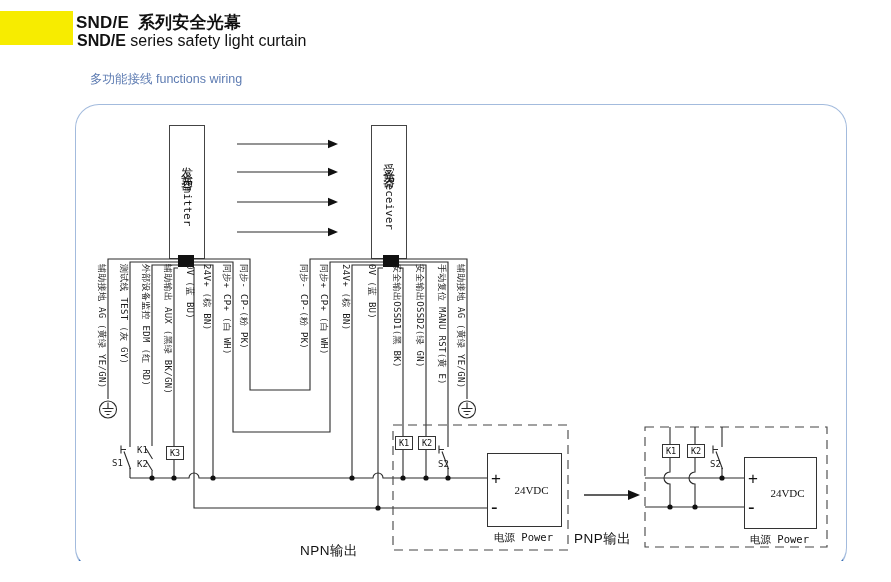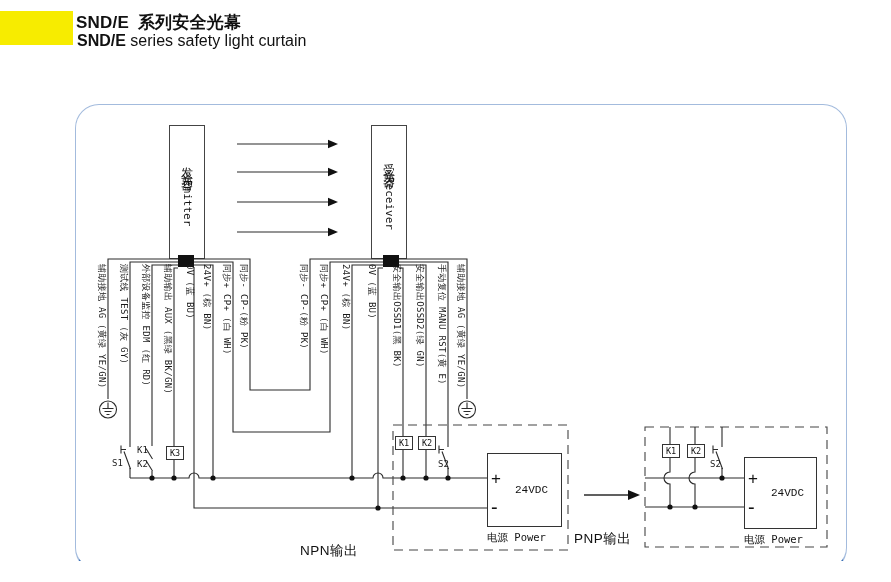--- a/index.html
+++ b/index.html
@@ -26,39 +26,40 @@
           font-family:"DejaVu Sans Mono","Liberation Sans",monospace;color:#1a1a1a;}
   
   .clabel{position:absolute;font-size:9px;font-family:"DejaVu Sans Mono",monospace;color:#1a1a1a;}
   .kbox{position:absolute;width:16px;height:12px;border:1px solid #333;background:#fff;
         font-size:8.5px;line-height:12px;text-align:center;font-family:"DejaVu Sans Mono",monospace;}
   
   .psu{position:absolute;border:1.2px solid #333;background:#fff;}
   .psu .plus{position:absolute;left:3px;font-size:17px;font-weight:400;line-height:1;}
   .psu .minus{position:absolute;left:3px;font-size:20px;font-weight:400;line-height:1;}
   .psu .vdc{position:absolute;left:14px;right:0;top:0;bottom:0;display:flex;align-items:center;justify-content:center;
-            font-size:11px;font-family:Liberation Mono, monospace;}
-  .psu-caption{position:absolute;font-size:10.5px;text-align:left;font-family:"DejaVu Sans Mono","Liberation Sans",monospace;}
+            font-size:11px;font-family:Liberation Serif, serif;}
+  .psu-caption{position:absolute;font-size:10.5px;text-align:center;font-family:"DejaVu Sans Mono","Liberation Sans",monospace;}
   .out-label{position:absolute;font-size:13.5px;letter-spacing:.5px;}
   svg{position:absolute;left:0;top:0;pointer-events:none;}
 </style>
 </head>
 <body>
 
 <div id="canvas">
 
   <div class="accent-block" style="background:#f7ec00;"></div>
   <div class="title">
     <span>SND/E</span>
     <span style="margin-left:4px;">系列安全光幕</span>
   </div>
   <div class="subtitle">
     <span class="brand">SND/E</span>
     <span>series safety light curtain</span>
   </div>
+  <div class="section-heading" style="color:#5e7cb2;">多功能接线 functions wiring</div>
 
   <div class="frame"></div>
 
   <div class="device" style="left:169px;top:125px;width:34px;height:132px;">
     <div class="dev-label">
       <span class="dev-cn">发光器</span>
       <span class="dev-en">Emitter</span>
     </div>
   </div>
   <div class="device" style="left:371px;top:125px;width:34px;height:132px;">

